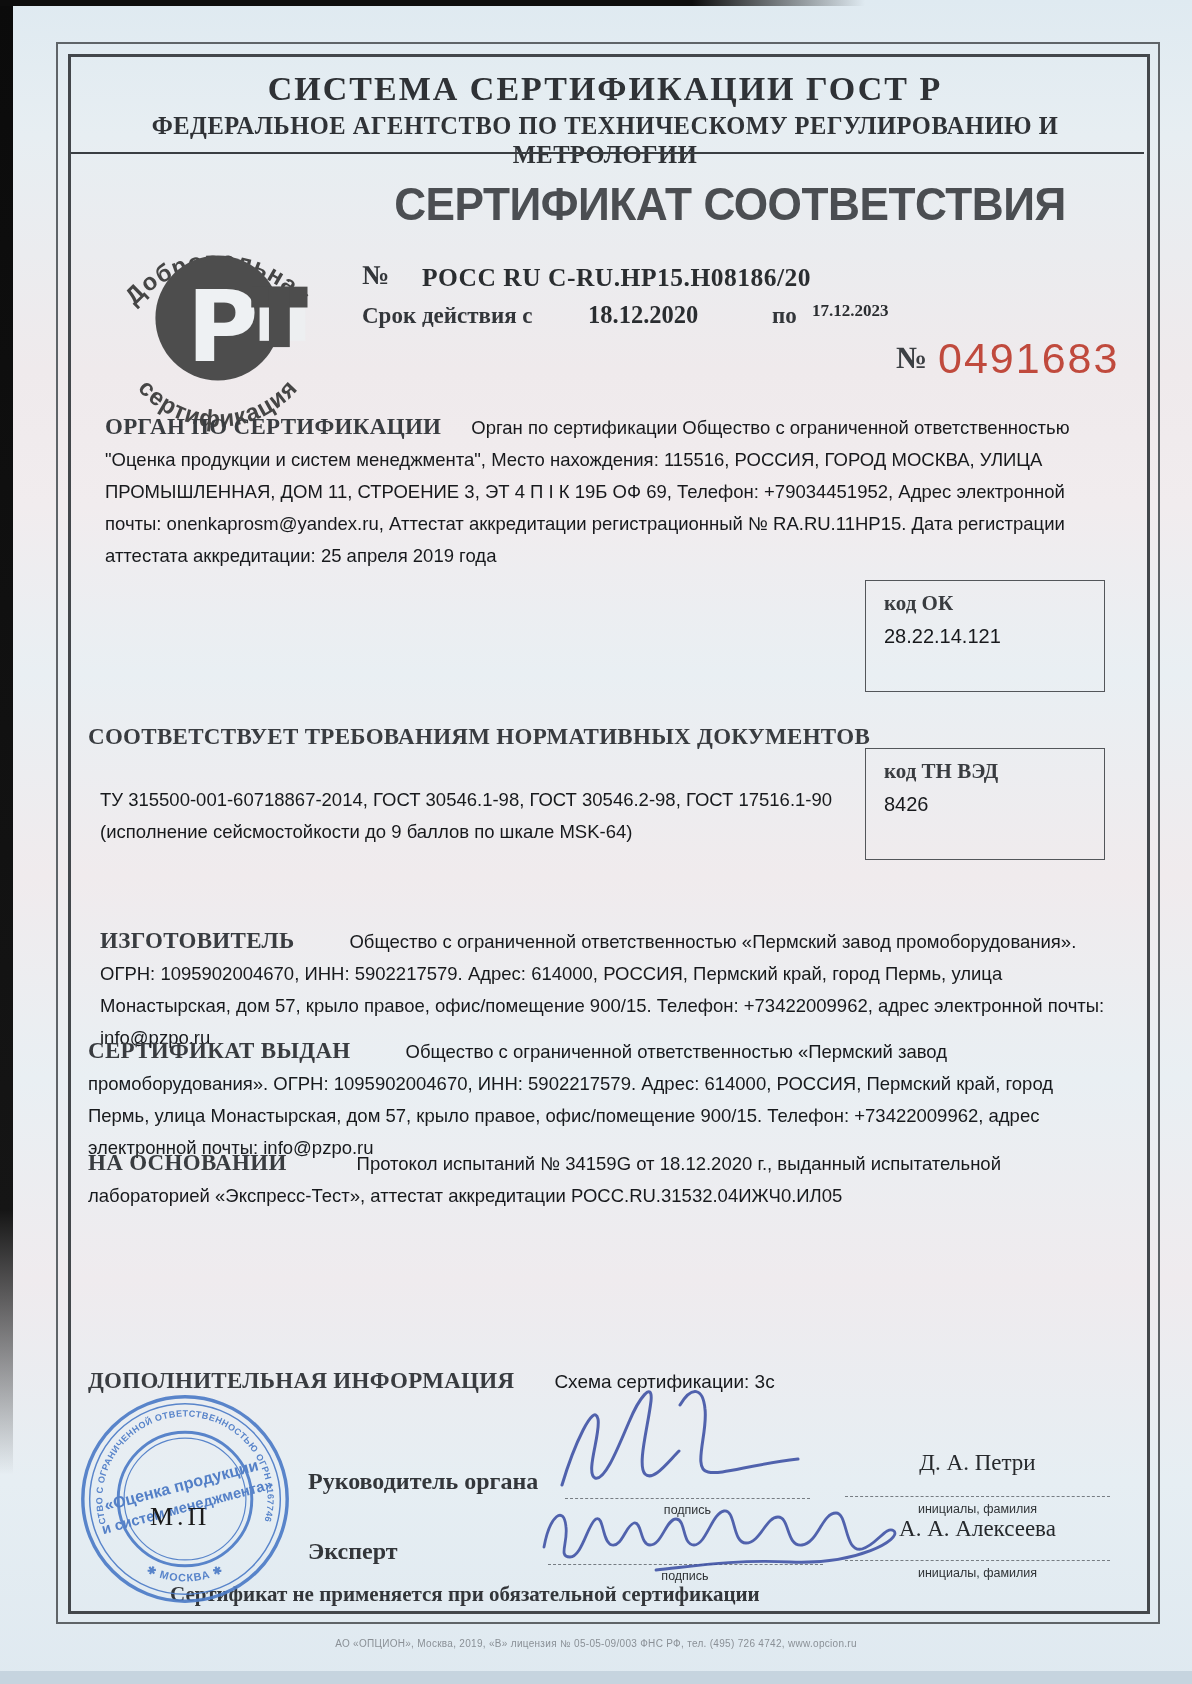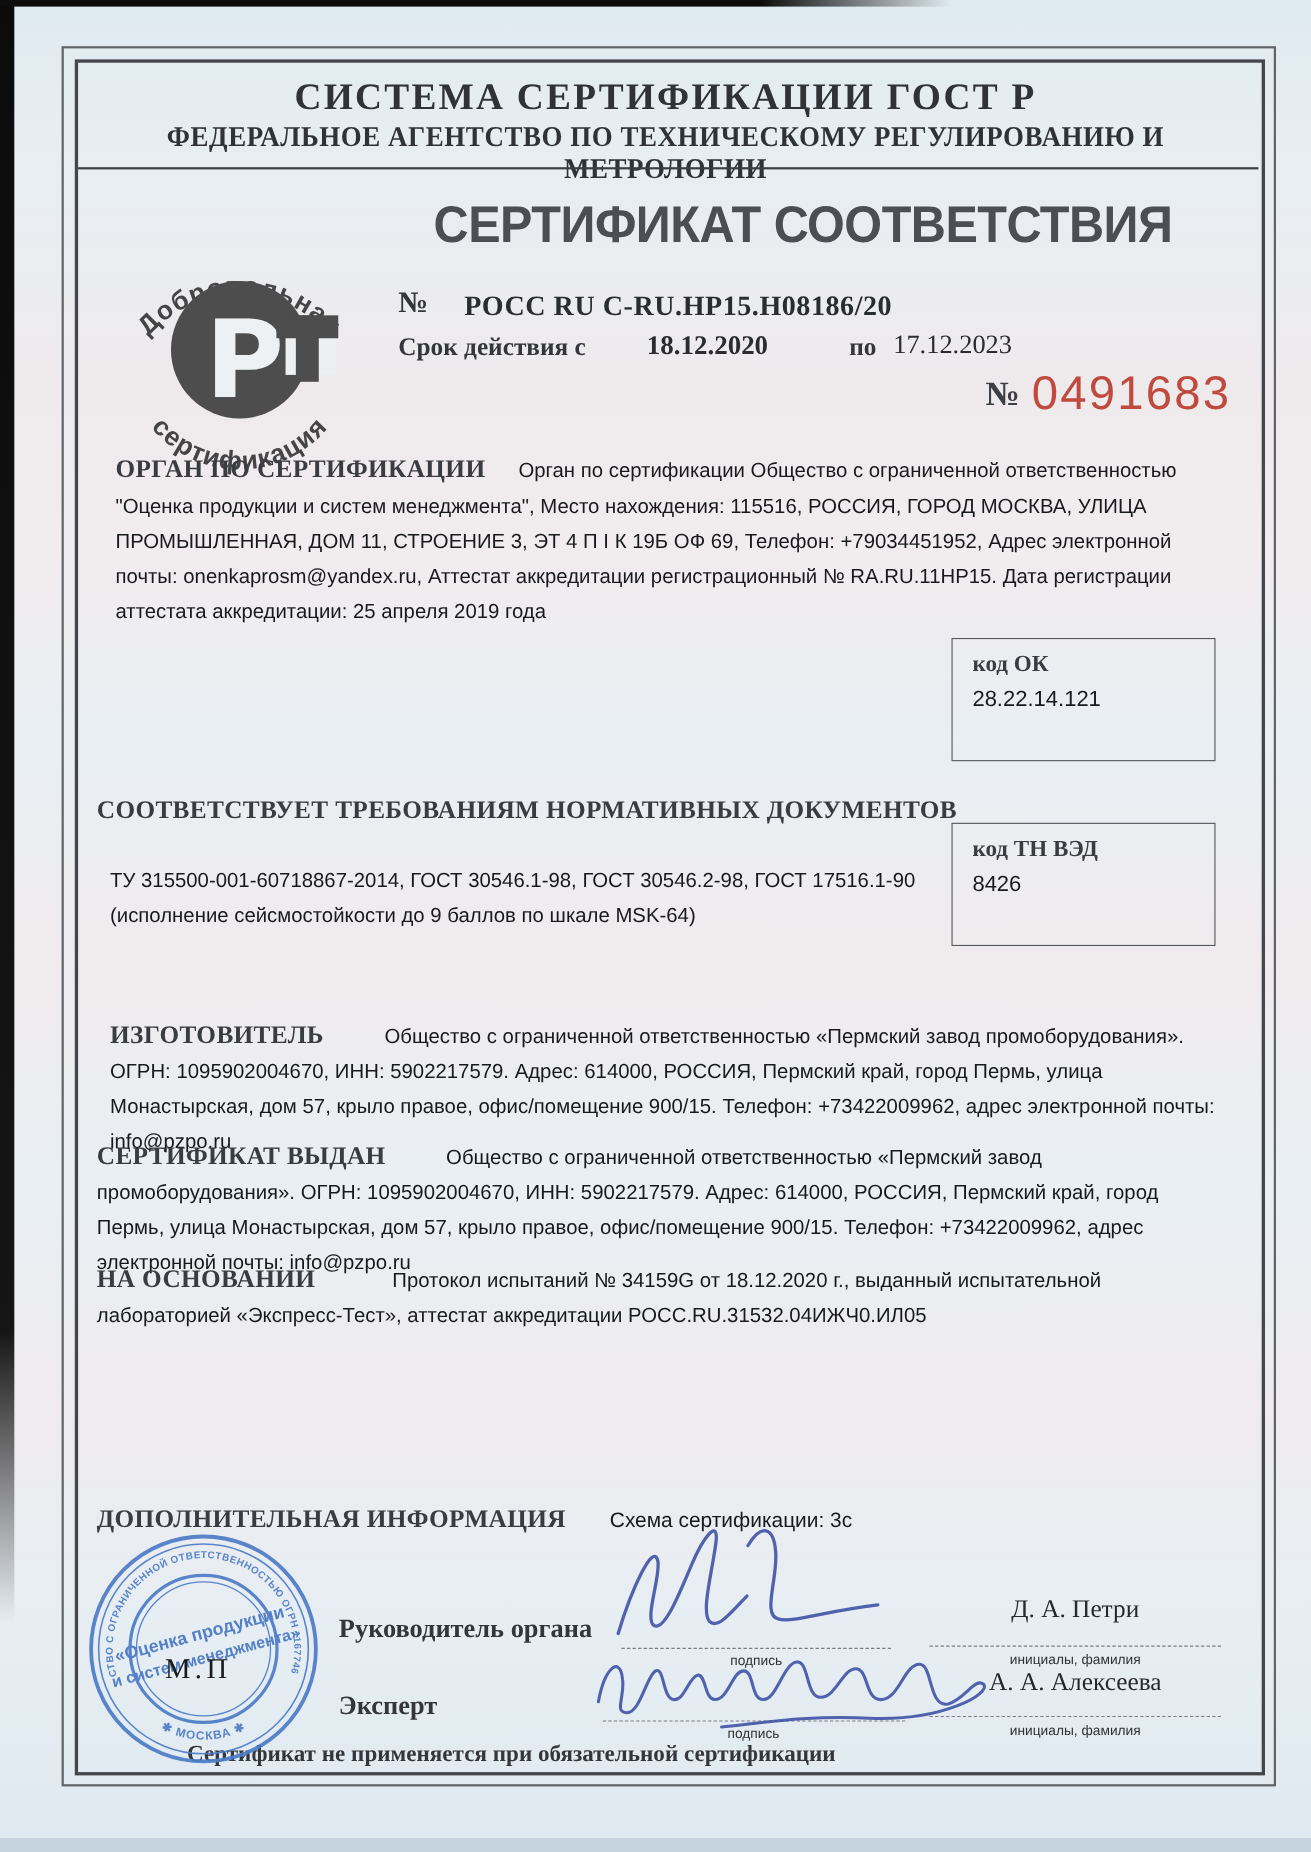--- a/index.html
+++ b/index.html
@@ -27,21 +27,21 @@
       letter-spacing:2px;color:#2f3236;}
   .h2{left:80px;top:112px;width:1050px;text-align:center;font-size:24.5px;font-weight:bold;
       letter-spacing:.5px;color:#2f3236;transform:scaleY(1.06);}
   .title{left:335px;top:176px;width:790px;text-align:center;font-size:47px;font-weight:800;
       color:#4b4e52;letter-spacing:-.5px;transform:scaleX(.94);}
   .regnum-label{left:362px;top:260px;font-size:27px;font-weight:bold;color:#33363a;}
   .regnum-value{left:422px;top:263px;font-size:25.5px;font-weight:bold;color:#2a2d30;letter-spacing:.5px;}
   .val-label{left:362px;top:303px;font-size:23px;font-weight:bold;color:#33363a;}
   .val-from{left:588px;top:301px;font-size:24.5px;font-weight:bold;color:#2a2d30;}
   .val-to-label{left:772px;top:303px;font-size:23px;font-weight:bold;color:#33363a;}
-  .val-to{left:812px;top:301px;font-size:24px;font-weight:normal;color:#2a2d30;}
+  .val-to{left:812px;top:301px;font-size:17px;font-weight:bold;color:#2a2d30;}
   .serial-label{left:896px;top:340px;font-size:31px;font-weight:bold;color:#3c3f43;}
   .serial-value{left:938px;top:334px;font-size:43px;color:#c04a3d;letter-spacing:2px;}
   
   .para{font-size:18.5px;line-height:32px;color:#17191c;}
   .slabel{font-family:"Liberation Serif",serif;font-weight:bold;font-size:23px;
       color:#393c40;letter-spacing:.3px;}
   .gap30{display:inline-block;width:30px;} .gap55{display:inline-block;width:55px;}
   .gap70{display:inline-block;width:70px;} .gap40{display:inline-block;width:40px;}
   .sec0{left:88px;top:392px;width:1014px;margin-left:17px;}
   .sec1{left:88px;top:546px;width:748px;}
@@ -181,14 +181,15 @@
   <svg class="abs sig-svg" style="left:528px;top:1485px" width="395" height="92" viewBox="0 0 395 92">
     <path d="M16,62 C22,30 36,20 38,42 C40,58 30,72 42,72 C54,72 60,38 68,34 C76,30 74,58 84,60 C94,62 98,40 106,38 C114,36 112,60 122,60 C134,60 138,34 148,34 C158,34 154,60 166,60 C178,60 184,28 196,26 C208,24 204,58 218,58 C232,58 238,32 250,32 C262,32 258,62 274,60 C290,58 294,28 308,28 C320,28 316,68 334,64 C349,60 358,40 366,46 C374,54 330,80 262,77 C206,74 160,82 128,85" fill="none" stroke="#3b4ea3" stroke-width="2.8" stroke-linecap="round" opacity=".88"></path>
   </svg>
   <div class="abs sigline line-s2"></div>
   <div class="abs caption cap-s2">подпись</div>
   <div class="abs signame name-expert">А. А. Алексеева</div>
   <div class="abs sigline line-n2"></div>
   <div class="abs caption cap-n2">инициалы, фамилия</div>
 
   <div class="abs notice serif">Сертификат не применяется при обязательной сертификации</div>
+  <div class="abs imprint">АО «ОПЦИОН», Москва, 2019, «В»     лицензия № 05-05-09/003 ФНС РФ,  тел. (495) 726 4742, www.opcion.ru</div>
 
 </div>
 
 </body></html>

